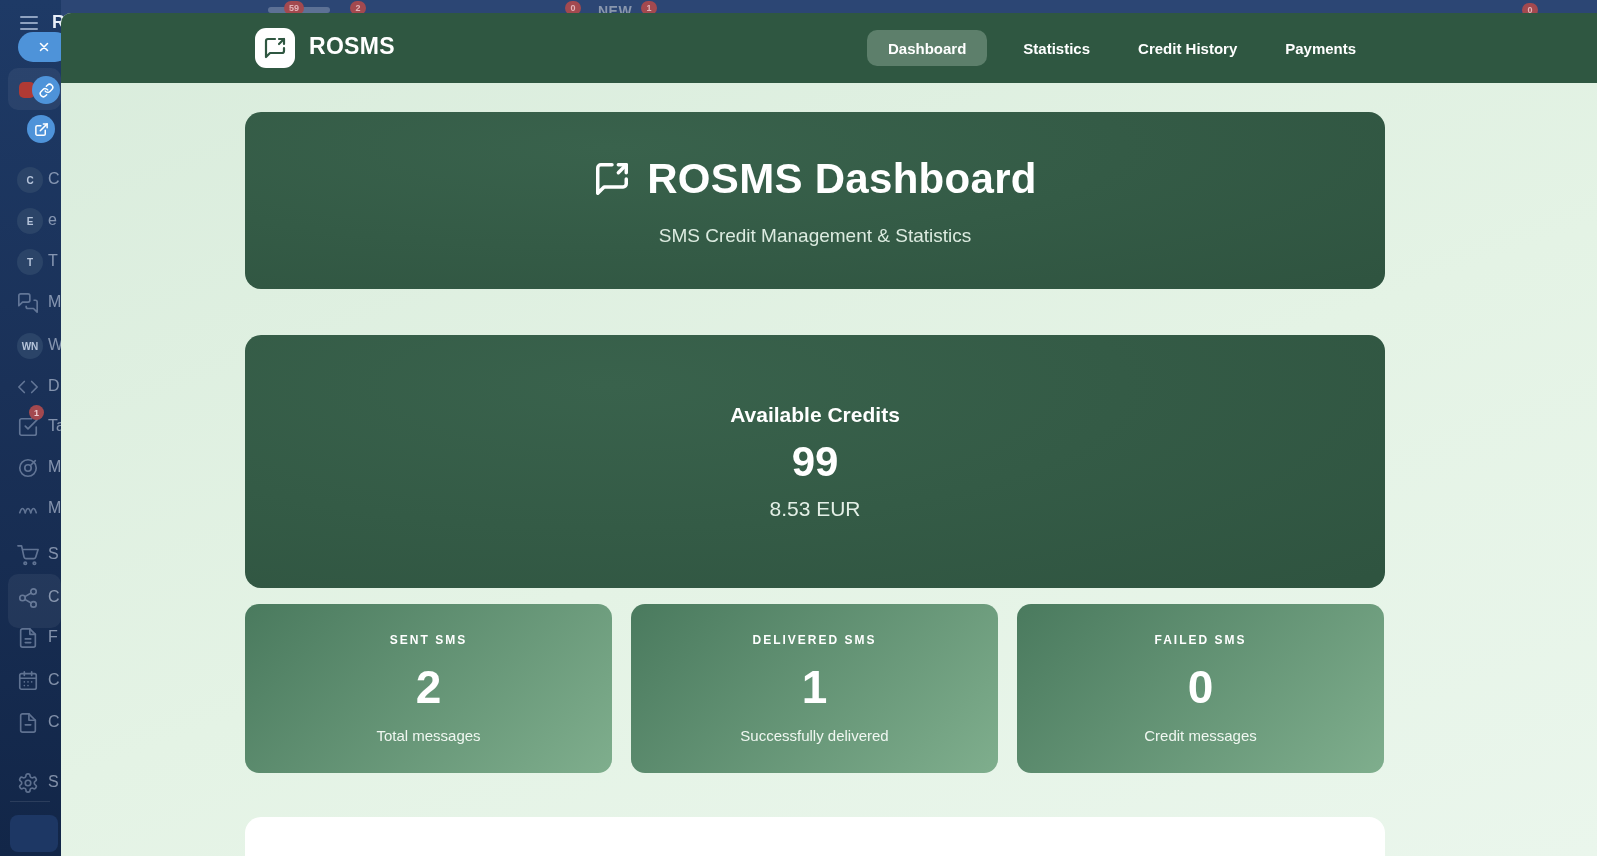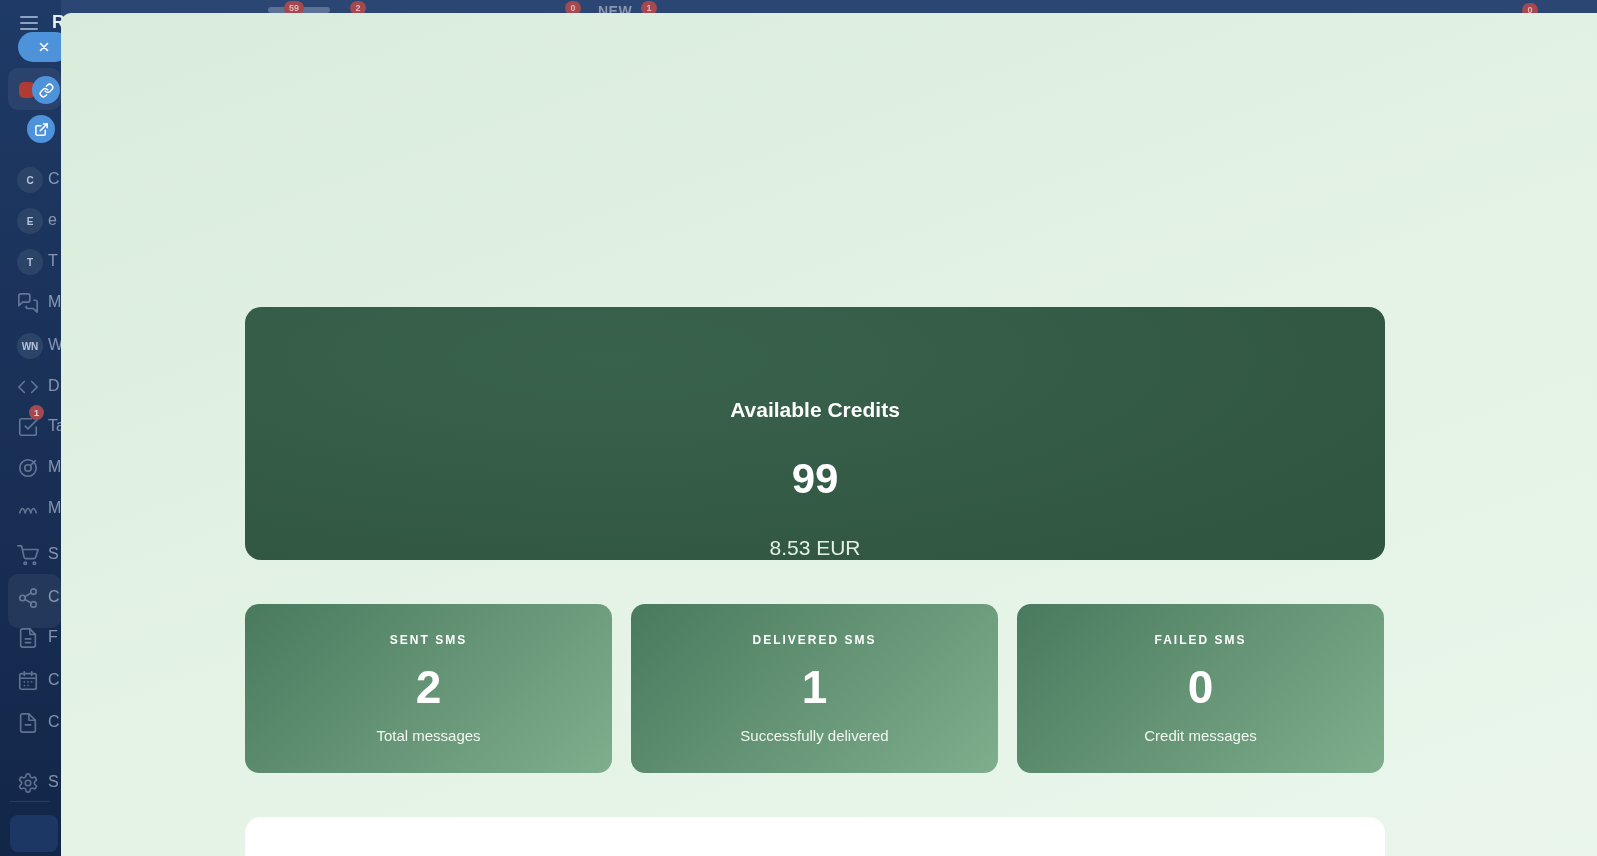--- a/index.html
+++ b/index.html
@@ -111,21 +111,21 @@
     position:absolute; left:184px; width:1140px; border-radius:16px;
     background:radial-gradient(120% 150% at 32% 20%, #39624c 0%, #2f5440 75%);
     color:#ffffff; display:flex; flex-direction:column;
     align-items:center; justify-content:center; text-align:center;
   }
   .hero-card { top:99px; height:177px; gap:22px; }
   .hero-title-row { display:flex; align-items:center; gap:16px; }
   .hero-title { font-size:42px; font-weight:800; letter-spacing:.3px; }
   .hero-subtitle { font-size:19px; color:#dcebe0; }
 
-  .credits-card { top:294px; height:253px; gap:36px;justify-content:flex-end; }
+  .credits-card { top:322px; height:253px; gap:14px; }
   .credits-title { font-size:21px; font-weight:bold; }
   .credits-value { font-size:42px; font-weight:800; line-height:1; }
   .credits-sub { font-size:21px; color:#e3efe6; }
 
   .stats-row {
     position:absolute; left:184px; top:591px; width:1140px; height:169px;
     display:flex; gap:19px;
   }
   .stat-card {
     width:367px; height:169px; border-radius:14px;
@@ -322,21 +322,52 @@
       </svg>
   </div>
   <div class="sb-label" style="top:773px;">S</div>
 
   <div class="sb-divider"></div>
   <div class="sb-bottom-btn"></div>
 </div>
 
 <div class="overlay">
 
-
+  <div class="app-header">
+    <div class="logo-box">
+      <span>
+        <svg width="24" height="24" viewBox="0 0 24 24" fill="none" stroke="currentColor" stroke-width="2.2" stroke-linecap="round" stroke-linejoin="round">
+            <path d="M21 12v3a2 2 0 0 1-2 2H7l-4 4V5a2 2 0 0 1 2-2h7"></path>
+            <path d="M16 3h5v5"></path>
+            <path d="m16 8 5-5"></path>
+          </svg>
+      </span>
+    </div>
+    <div class="brand">ROSMS</div>
+    <div class="nav">
+      <div class="nav-item active">Dashboard</div>
+      <div class="nav-item">Statistics</div>
+      <div class="nav-item">Credit History</div>
+      <div class="nav-item">Payments</div>
+    </div>
+  </div>
+
+  <div class="card-dark hero-card">
+    <div class="hero-title-row">
+      <span>
+        <svg width="38" height="38" viewBox="0 0 24 24" fill="none" stroke="#ffffff" stroke-width="2.2" stroke-linecap="round" stroke-linejoin="round">
+            <path d="M21 12v3a2 2 0 0 1-2 2H7l-4 4V5a2 2 0 0 1 2-2h7"></path>
+            <path d="M16 3h5v5"></path>
+            <path d="m16 8 5-5"></path>
+          </svg>
+      </span>
+      <span class="hero-title">ROSMS Dashboard</span>
+    </div>
+    <div class="hero-subtitle">SMS Credit Management &amp; Statistics</div>
+  </div>
 
   <div class="card-dark credits-card">
     <div class="credits-title">Available Credits</div>
     <div class="credits-value">99</div>
     <div class="credits-sub">8.53 EUR</div>
   </div>
 
   <div class="stats-row">
     <div class="stat-card">
       <div class="stat-label">SENT SMS</div>

